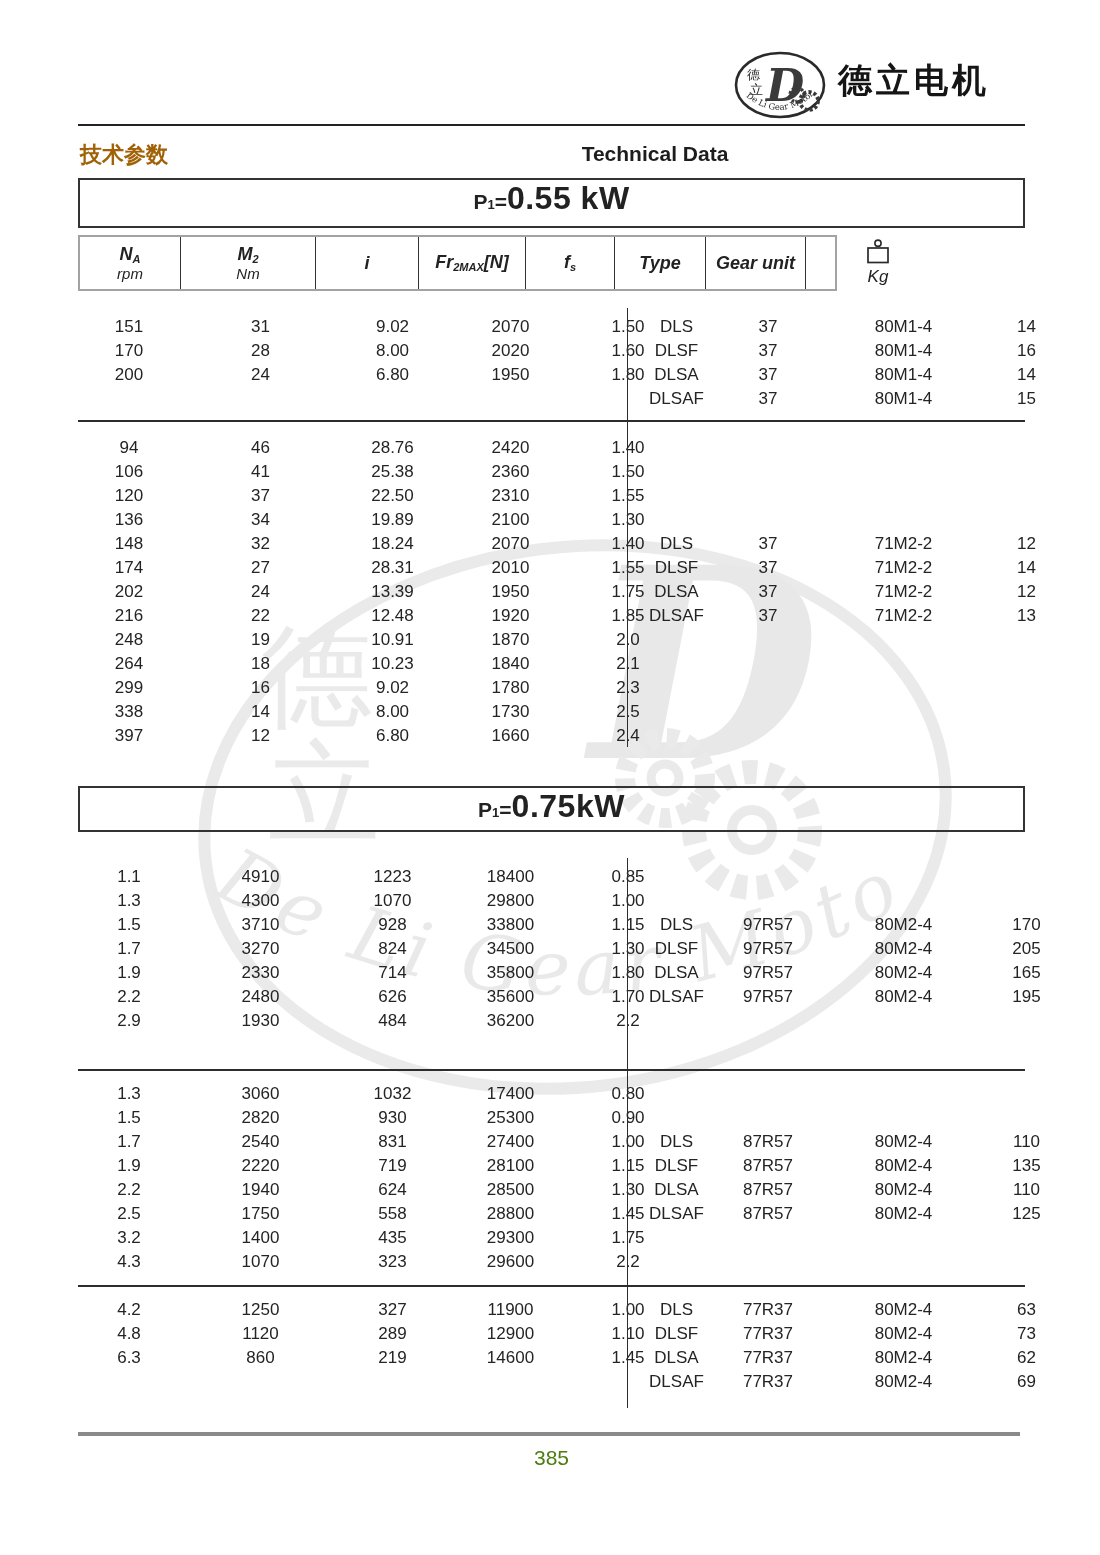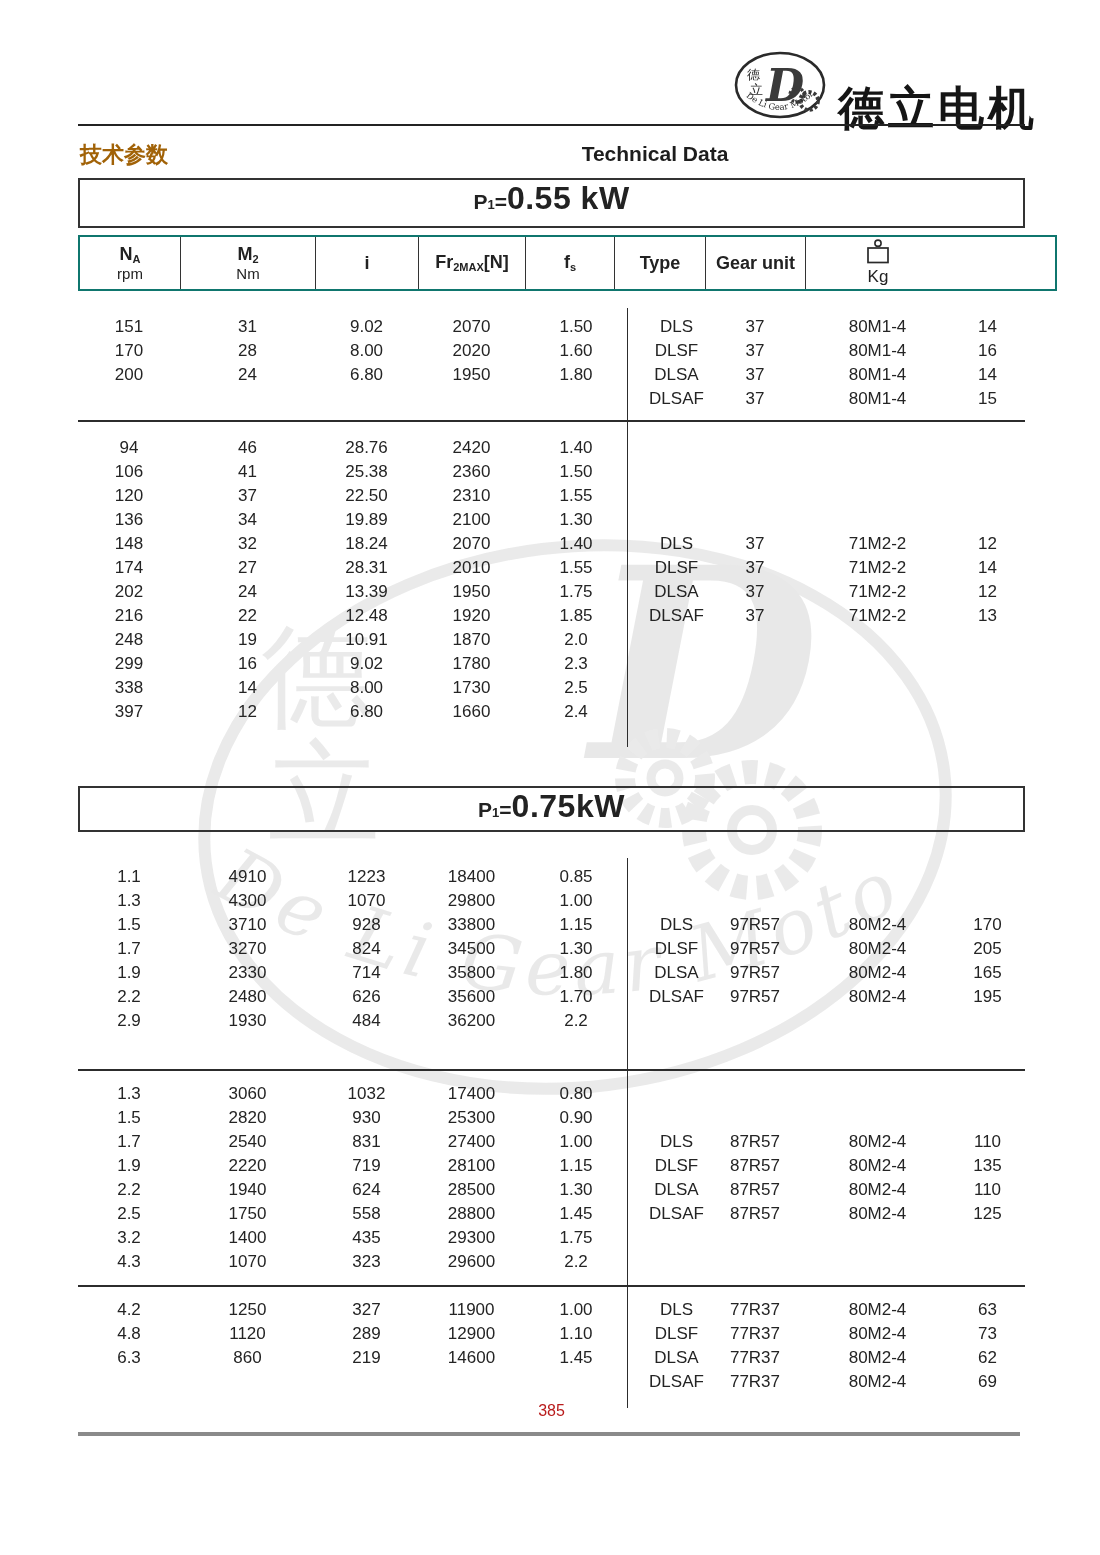--- a/index.html
+++ b/index.html
@@ -3,68 +3,69 @@
 <meta charset="utf-8">
 <style>
   html,body{margin:0;padding:0;background:#f4f4f4;}
   .page{
     position:relative;width:1100px;height:1555px;background:#ffffff;
     font-family:"Liberation Sans", sans-serif;color:#222;overflow:hidden;
     margin:0 auto;
   }
   
   .brand-cn{
-    position:absolute;left:838px;top:78px;width:200px;
-    font-family:"DejaVu Serif", serif;font-weight:bold;font-size:46px;
+    position:absolute;left:838px;top:58px;width:200px;
+    font-family:"DejaVu Serif", serif;font-weight:bold;font-size:34px;
     letter-spacing:4px;color:#151515;white-space:nowrap;
   }
   .top-rule{position:absolute;left:78px;top:124px;width:947px;height:2px;background:#232323;}
   .title-cn{position:absolute;left:80px;top:140px;font-size:22px;font-weight:bold;color:#a16207;}
   .title-en{position:absolute;left:455px;top:142px;width:400px;text-align:center;font-size:21px;font-weight:bold;color:#1d1d1d;}
   
   .pbox{
     position:absolute;left:78px;width:947px;border:2px solid #333;box-sizing:border-box;
     display:flex;align-items:baseline;justify-content:center;background:transparent;
   }
   .pbox .pfx{font-size:21px;font-weight:bold;}
   .pbox .psub{font-size:13px;font-weight:bold;}
   .pbox .pval{font-size:32px;font-weight:bold;letter-spacing:0.5px;}
   
   .thead{
-    position:absolute;left:78px;top:235px;width:979px;height:56px;
-    border:2px solid #0f766e;box-sizing:border-box;display:grid;
+    position:absolute;left:78px;top:235px;width:759px;height:56px;
+    border:2px solid #a3a3a3;box-sizing:border-box;display:grid;
     grid-template-columns:100px 135px 103px 107px 89px 91px 100px 145px auto;
+    font-style:italic;
   }
   .thead .hcell{
     border-left:1px solid #333;display:flex;flex-direction:column;
     align-items:center;justify-content:center;line-height:1.15;
   }
   .thead .hcell:first-child{border-left:none;}
   .hmain{font-weight:bold;font-size:18px;}
   .hsub{font-weight:bold;font-size:11px;vertical-align:-3px;}
   .hunit{font-size:15px;font-weight:normal;text-align:center;}
   .kgcell svg{display:block;margin-bottom:1px;}
   .kglabel{font-size:17px;font-weight:normal;}
   
   .block{position:absolute;left:78px;width:947px;box-sizing:border-box;}
   .block.sep{border-bottom:2px solid #2c2c2c;}
   .vline{position:absolute;left:549px;top:0;bottom:0;width:1px;background:#2c2c2c;}
   .lrows{position:absolute;left:0;top:var(--pt);width:549px;}
   .rrows{position:absolute;left:550px;top:calc(var(--pt) + (var(--ro) * 24px));width:397px;}
-  .trow{display:grid;height:24px;line-height:24px;}
+  .trow{display:grid;height:24px;line-height:24px;gap:13px;}
   .lrows .trow{grid-template-columns:102px 135px 103px 107px 102px;}
   .rrows .trow{grid-template-columns:77px 100px 145px 75px;}
   .cell{text-align:center;font-size:17px;color:#242424;}
   .rrows .cell-type{text-align:center;padding-left:20px;}
   
   .wm{position:absolute;left:160px;top:520px;width:820px;height:600px;z-index:0;pointer-events:none;}
   .content{position:absolute;inset:0;z-index:1;}
   
   .foot-rule{position:absolute;left:78px;top:1432px;width:942px;height:4px;background:#8a8a8a;}
-  .page-num{position:absolute;left:78px;top:1402px;width:947px;text-align:center;font-size:16px;color:#b91c1c;}
+  .page-num{position:absolute;left:78px;top:1446px;width:947px;text-align:center;font-size:21px;color:#4d7c0f;}
   .logo-wrap{position:absolute;left:733px;top:50px;width:94px;height:74px;}
 </style>
 </head>
 <body>
 
 <div class="page">
 
   <svg class="wm" viewBox="0 0 820 600" aria-hidden="true">
     <g opacity="0.55">
       <ellipse cx="415" cy="297" rx="372" ry="270" fill="none" stroke="#d9d9d9" stroke-width="12" transform="rotate(-7 415 297)"></ellipse>
@@ -256,20 +257,27 @@
             <span class="cell cell-fs">1.85</span>
           </div>
           <div class="trow">
             <span class="cell cell-na">248</span>
             <span class="cell cell-m2">19</span>
             <span class="cell cell-i">10.91</span>
             <span class="cell cell-fr2max">1870</span>
             <span class="cell cell-fs">2.0</span>
           </div>
           <div class="trow">
+            <span class="cell cell-na">264</span>
+            <span class="cell cell-m2">18</span>
+            <span class="cell cell-i">10.23</span>
+            <span class="cell cell-fr2max">1840</span>
+            <span class="cell cell-fs">2.1</span>
+          </div>
+          <div class="trow">
             <span class="cell cell-na">299</span>
             <span class="cell cell-m2">16</span>
             <span class="cell cell-i">9.02</span>
             <span class="cell cell-fr2max">1780</span>
             <span class="cell cell-fs">2.3</span>
           </div>
           <div class="trow">
             <span class="cell cell-na">338</span>
             <span class="cell cell-m2">14</span>
             <span class="cell cell-i">8.00</span>

